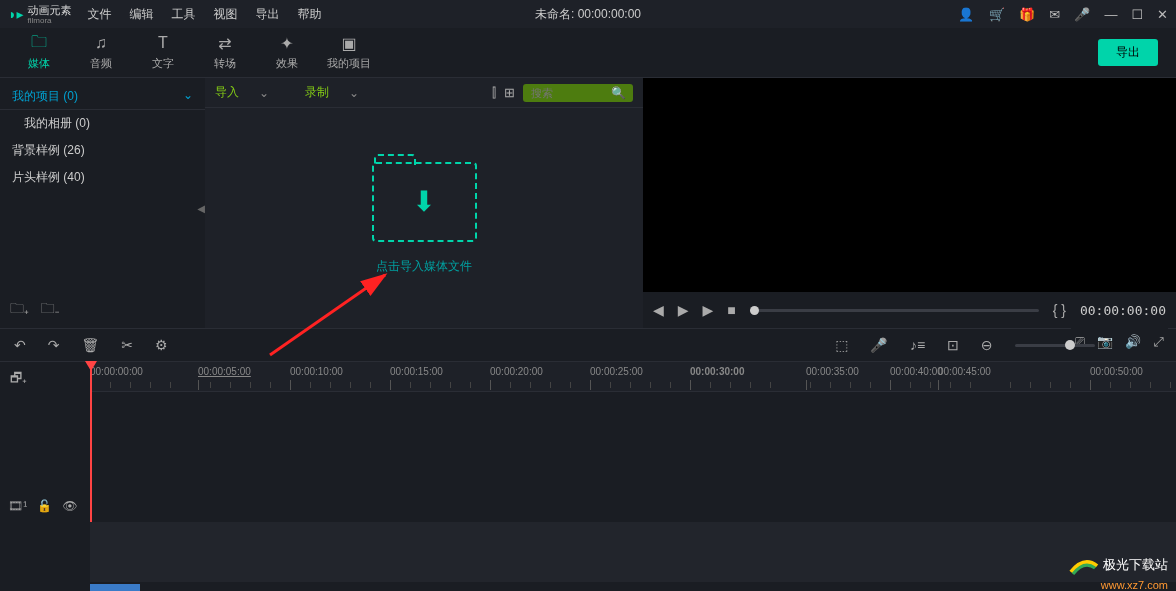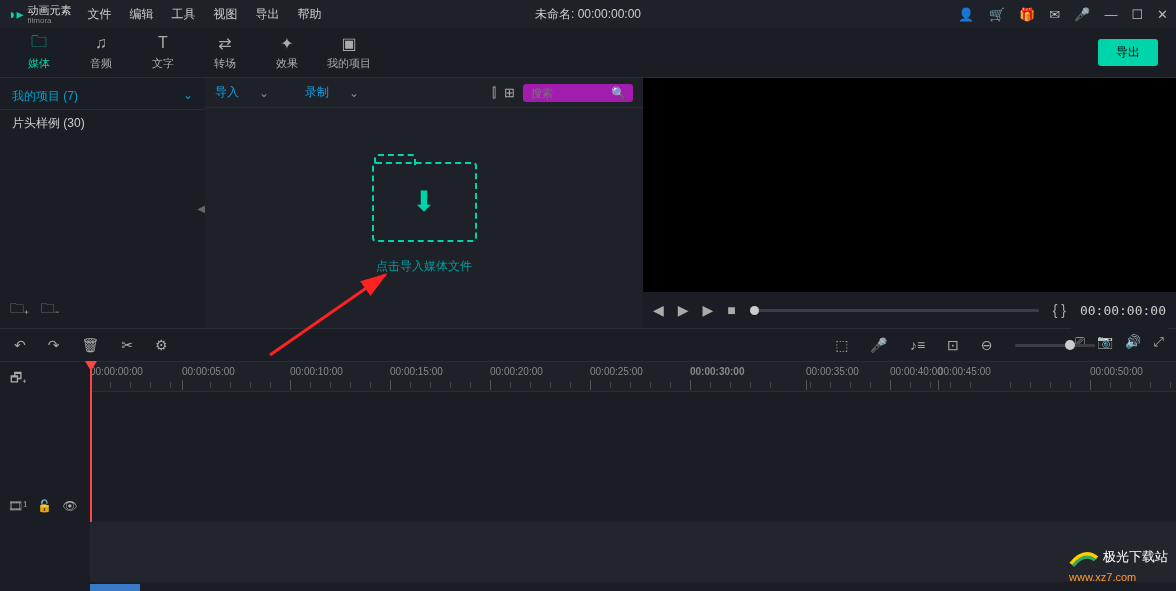--- a/index.html
+++ b/index.html
@@ -22,25 +22,25 @@
 .main-area { display: flex; height: 250px; }
 .sidebar { width: 205px; background: #1a1d23; padding: 6px 0; font-size: 12px; position: relative; }
 .sidebar-header { display: flex; justify-content: space-between; padding: 4px 12px; border-bottom: 1px solid #2a2d35; color: #00a0d0; cursor: pointer; }
 .sidebar-item { padding: 5px 12px 5px 24px; cursor: pointer; color: #ccc; }
 .sidebar-item.root { padding-left: 12px; }
 .sidebar-bottom { position: absolute; bottom: 6px; left: 0; display: flex; gap: 12px; padding: 0 10px; }
 .sidebar-bottom span { color: #999; cursor: pointer; font-size: 14px; }
 .sidebar-collapse { position: absolute; right: 0; top: 50%; color: #666; cursor: pointer; font-size: 10px; }
 .media-panel { flex: 1; background: #1e2128; display: flex; flex-direction: column; max-width: 438px; }
 .media-toolbar { height: 30px; display: flex; align-items: center; padding: 0 10px; gap: 8px; border-bottom: 1px solid #2a2d35; font-size: 12px; }
-.dropdown { display: flex; align-items: center; gap: 20px; cursor: pointer; color: #0ea5e9; }
+.dropdown { display: flex; align-items: center; gap: 20px; cursor: pointer; color: #84cc16; }
 .dropdown::after { content: "⌄"; color: #888; }
 .tb-spacer { flex: 1; }
 .tb-icon { color: #aaa; cursor: pointer; font-size: 13px; }
-.search-box { display: flex; align-items: center; background: #a21caf; border-radius: 3px; padding: 2px 8px; width: 110px; }
+.search-box { display: flex; align-items: center; background: #4d7c0f; border-radius: 3px; padding: 2px 8px; width: 110px; }
 .search-box input { background: none; border: none; color: #ccc; font-size: 11px; width: 80px; outline: none; }
 .dropzone { flex: 1; display: flex; flex-direction: column; align-items: center; justify-content: center; }
 .drop-folder { width: 105px; height: 80px; border: 2px dashed #00d4aa; border-radius: 4px; position: relative; display: flex; align-items: center; justify-content: center; }
 .drop-folder::before { content: ""; position: absolute; top: -10px; left: 0; width: 38px; height: 10px; border: 2px dashed #00d4aa; border-bottom: none; border-radius: 4px 4px 0 0; }
 .drop-arrow { color: #00d4aa; font-size: 28px; }
 .drop-text { margin-top: 16px; color: #00a0a0; font-size: 12px; }
 .preview { flex: 1; background: #000; position: relative; }
 .preview-controls { position: absolute; bottom: 0; left: 0; right: 0; height: 36px; background: #1a1d23; display: flex; align-items: center; padding: 0 10px; gap: 14px; }
 .pc-icon { color: #aaa; cursor: pointer; font-size: 14px; }
 .pc-slider { flex: 1; height: 3px; background: #3a3d45; position: relative; border-radius: 2px; }
@@ -57,21 +57,21 @@
 .ruler { height: 30px; background: #1e2128; position: relative; margin-left: 90px; border-bottom: 1px solid #2a2d35; }
 .ruler-mark { position: absolute; top: 4px; font-size: 10px; color: #888; }
 .ruler-mark::before { content: ""; position: absolute; left: 0; top: 14px; width: 1px; height: 10px; background: #555; }
 .tick { position: absolute; top: 20px; width: 1px; height: 6px; background: #444; }
 .playhead { position: absolute; left: 90px; top: 0; width: 2px; height: 200px; background: #ff4444; }
 .playhead::before { content: ""; position: absolute; top: -1px; left: -5px; width: 12px; height: 10px; background: #ff4444; clip-path: polygon(0 0, 100% 0, 50% 100%); }
 .track-controls { position: absolute; left: 0; top: 133px; width: 90px; height: 22px; display: flex; align-items: center; gap: 10px; padding: 0 8px; font-size: 12px; color: #aaa; }
 .track { position: absolute; left: 90px; top: 160px; right: 0; height: 60px; background: #22252c; }
 .blue-strip { position: absolute; left: 90px; top: 222px; width: 50px; height: 7px; background: #3a7bc8; }
 .arrow-annotation { position: absolute; left: 265px; top: 270px; pointer-events: none; }
-.watermark { position: absolute; right: 8px; bottom: 8px; font-size: 13px; color: #fff; }
+.watermark { position: absolute; right: 8px; bottom: 0; font-size: 13px; color: #fff; text-align: right; }
 .watermark-logo { display: inline-flex; align-items: center; gap: 4px; }
 .watermark-url { color: #ff9933; font-size: 11px; }
 svg.wm-swoosh { vertical-align: middle; }
 </style>
 </head>
 <body>
 
 <div class="titlebar">
   <div class="logo">
     <span class="logo-icon">◗▸</span>
@@ -129,24 +129,26 @@
     <span class="tab-icon">▣</span>
     <span>我的项目</span>
   </div>
   <div class="export-btn">导出</div>
 </div>
 
 <div class="main-area">
 
   <div class="sidebar">
     <div class="sidebar-header">
-      <span>我的项目 (7)</span>
+      <span>我的项目 (0)</span>
       <span>⌄</span>
     </div>
-    <div class="sidebar-item root">片头样例 (30)</div>
+    <div class="sidebar-item">我的相册 (0)</div>
+    <div class="sidebar-item root">背景样例 (26)</div>
+    <div class="sidebar-item root">片头样例 (40)</div>
     <span class="sidebar-collapse">◀</span>
     <div class="sidebar-bottom">
       <span>🗀₊</span>
       <span>🗀₋</span>
     </div>
   </div>
 
   <div class="media-panel">
     <div class="media-toolbar">
       <span class="dropdown">导入</span>
@@ -205,21 +207,21 @@
 </div>
 
 <div class="timeline">
   <span style="position:absolute;left:10px;top:6px;color:#aaa;font-size:13px;">🗗₊</span>
   <div class="ruler" id="ruler">
       <div class="ruler-mark" style="left: 0px;">00:00:00:00</div>
       <div class="tick" style="left: 20px;"></div>
       <div class="tick" style="left: 40px;"></div>
       <div class="tick" style="left: 60px;"></div>
       <div class="tick" style="left: 80px;"></div>
-      <div class="ruler-mark" style="left: 92px;">00:00:05:00</div>
+      <div class="ruler-mark" style="left: 108px; text-decoration: underline;">00:00:05:00</div>
       <div class="tick" style="left: 120px;"></div>
       <div class="tick" style="left: 140px;"></div>
       <div class="tick" style="left: 160px;"></div>
       <div class="tick" style="left: 180px;"></div>
       <div class="ruler-mark" style="left: 200px;">00:00:10:00</div>
       <div class="tick" style="left: 220px;"></div>
       <div class="tick" style="left: 240px;"></div>
       <div class="tick" style="left: 260px;"></div>
       <div class="tick" style="left: 280px;"></div>
       <div class="ruler-mark" style="left: 300px;">00:00:15:00</div>

